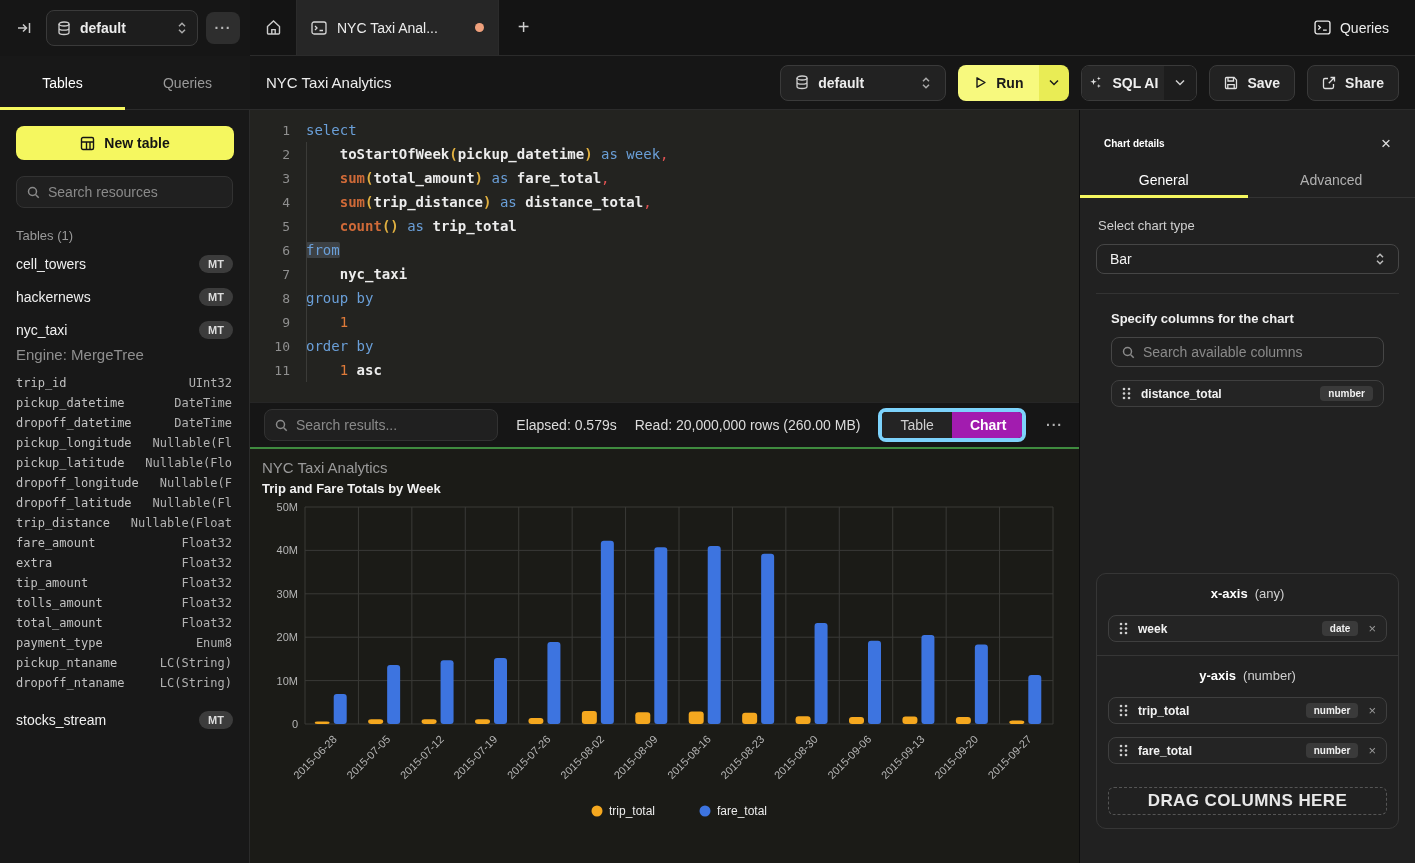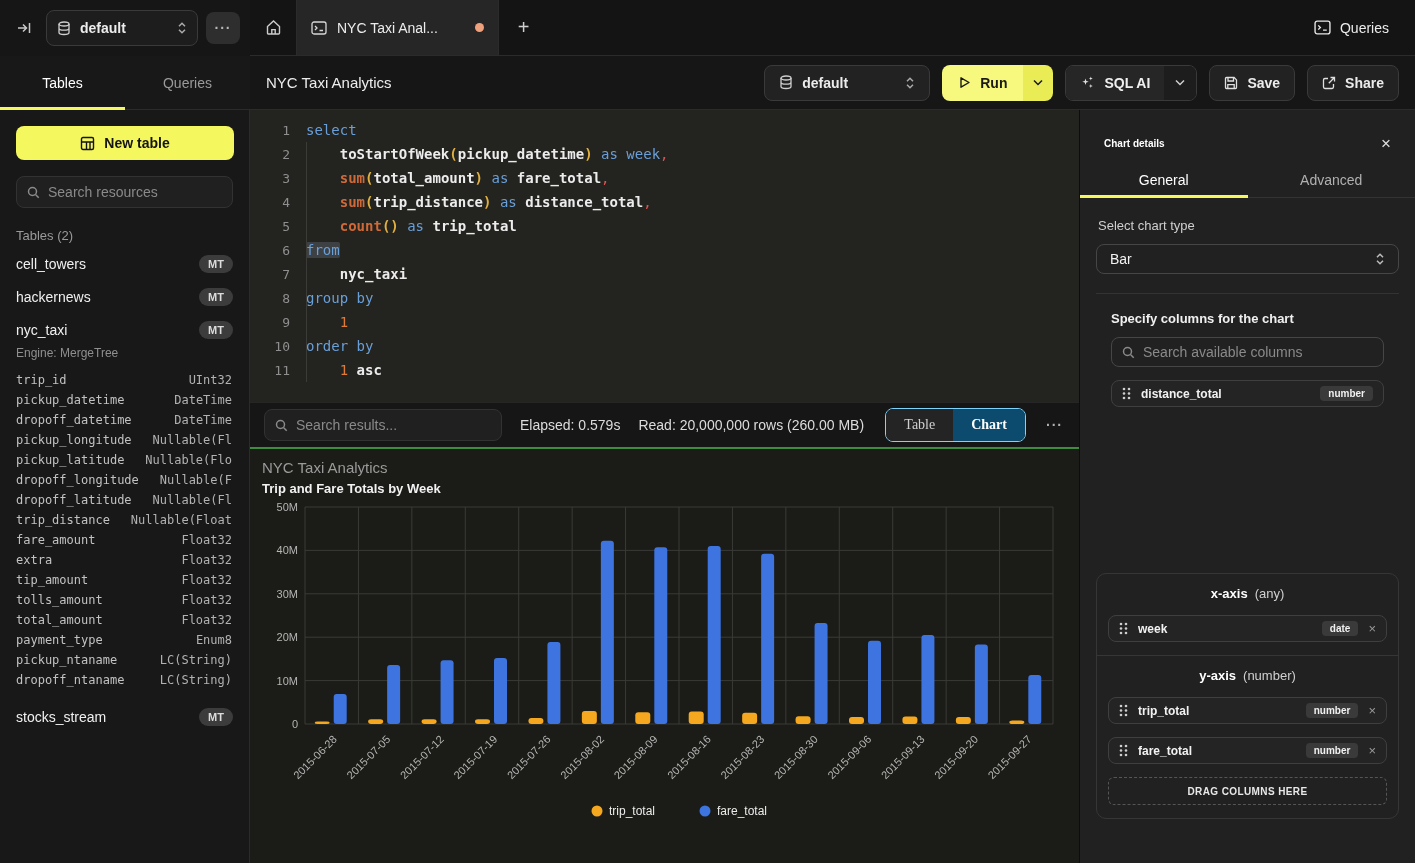--- a/index.html
+++ b/index.html
@@ -30,21 +30,21 @@
                    font-family:"Liberation Sans",sans-serif; }
   .search-box { margin:0 16px; height:32px; background:#202020; border:1px solid #323232; border-radius:8px;
                 display:flex; align-items:center; gap:8px; padding:0 10px; }
   .search-box input { background:transparent; border:none; outline:none; color:#d8d8d8; font-size:14px; width:100%;
                       font-family:"Liberation Sans",sans-serif; }
   .search-box input::placeholder { color:#8a8a8a; }
   .section-label { margin:20px 16px 4px; color:#9a9a9a; font-size:13px; }
   .table-row { height:33px; padding:0 16px; display:flex; align-items:center; justify-content:space-between; cursor:pointer; }
   .table-name { color:#f0f0f0; font-size:14px; }
   .badge-mt { background:#3c3c3c; color:#dcdcdc; font-size:11px; font-weight:700; padding:3px 9px; border-radius:10px; }
-  .engine-row { padding:0 16px 10px; color:#8f8f8f; font-size:12px; }
+  .engine-row { padding:0 16px 10px; color:#8f8f8f; font-size:15px; }
   .col-row { height:20px; padding:0 17px 0 16px; display:flex; align-items:center; justify-content:space-between;
              font-family:"DejaVu Sans Mono", monospace; font-size:12px; color:#c2c2c2; white-space:nowrap; overflow:hidden; }
   .col-type { color:#b2b2b2;text-align:center; }
   .gap8 { height:10px; }
 
   
   .tabstrip { grid-area:tabstrip; display:flex; align-items:stretch; background:#141414; border-bottom:1px solid #2b2b2b; }
   .home-btn { width:47px; display:flex; align-items:center; justify-content:center; border-right:1px solid #2b2b2b; color:#cccccc; cursor:pointer; }
   .qtab { width:202px; background:#262626; border-right:1px solid #2b2b2b; display:flex; align-items:center; gap:10px; padding:0 14px; cursor:pointer; }
   .qtab .lbl { color:#ececec; font-size:14px; white-space:nowrap; overflow:hidden; flex:1; }
@@ -58,21 +58,21 @@
   .doc-title { font-size:15px; color:#ececec; margin-right:auto; }
   .btn { height:36px; border:1px solid #3a3a3a; background:#222222; color:#ececec; border-radius:8px;
          display:flex; align-items:center; gap:9px; padding:0 14px; font-size:14px; cursor:pointer; font-family:"Liberation Sans",sans-serif; }
   .btn .bold { font-weight:600; }
   .db-btn { width:166px; }
   .db-btn .lbl { flex:1; font-weight:600; }
   .split { display:flex; height:36px; border-radius:8px; overflow:hidden; cursor:pointer; }
   .run-main { background:#f7f97e; color:#1a1a1a; font-weight:700; display:flex; align-items:center; gap:9px; padding:0 16px; font-size:14px; }
   .run-caret { width:30px; background:#e9ec55; display:flex; align-items:center; justify-content:center; color:#1a1a1a; }
   .sqlai { border:1px solid #3a3a3a; border-radius:8px; overflow:hidden; display:flex; height:36px; cursor:pointer; }
-  .sqlai-main { background:#262626; display:flex; align-items:center; gap:9px; padding:0 14px; color:#f0f0f0; font-weight:600; }
+  .sqlai-main { background:#262626; display:flex; align-items:center; gap:9px; padding:0 6px; color:#f0f0f0; font-weight:600; }
   .sqlai-caret { width:32px; background:#1d1d1d; display:flex; align-items:center; justify-content:center; color:#cfcfcf; }
 
   
   .center { grid-area:center; display:flex; flex-direction:column; background:#161616; min-height:0; }
   .editor { height:292px; background:#232320; position:relative; padding-top:8px;
             font-family:"DejaVu Sans Mono", monospace; font-size:14px; overflow:hidden; cursor:text; }
   .indent-guide { position:absolute; left:56px; top:32px; width:1px; height:240px; background:#3b3b38; }
   .code-line { display:flex; height:24px; line-height:24px; }
   .lnum { width:40px; text-align:right; color:#8f8f8f; flex:none; font-size:13px; padding-top:1px; }
   .lcode { white-space:pre; padding-left:16px; }
@@ -80,23 +80,23 @@
   .tk-id  { color:#ececec; font-weight:bold; }
   .tk-fn  { color:#cf6a38; font-weight:bold; }
   .tk-par { color:#e0b040; font-weight:bold; }
   .tk-com { color:#e05252; }
   .tk-num { color:#e07b39; }
   .tk-kwhl { color:#6a9fd8; background:#3d4144; border-radius:2px; }
 
   .results-bar { height:45px; display:flex; align-items:center; gap:18px; padding:0 14px; background:#161616; border-top:1px solid #262626; }
   .results-search { width:238px; height:32px; margin:0; }
   .stat { color:#dcdcdc; font-size:14px; white-space:nowrap; }
-  .toggle { margin-left:auto; display:flex; border:1px solid #7dd3fc; border-radius:8px; overflow:hidden; height:34px;font-family:Liberation Serif, serif; }
+  .toggle { margin-left:auto; display:flex; border:4px solid #7dd3fc; border-radius:8px; overflow:hidden; height:34px; }
   .toggle-seg { padding:0 18px; display:flex; align-items:center; color:#d0d0d0; font-size:14px; background:#242424; cursor:pointer; }
-  .toggle-seg.active { background:#0c4a6e; color:#ffffff; font-weight:600; }
+  .toggle-seg.active { background:#a21caf; color:#ffffff; font-weight:600; }
   .dots-btn { color:#b0b0b0; font-weight:700; letter-spacing:1px; cursor:pointer; padding:0 2px; }
 
   .chart-panel { flex:1; background:#1b1b17; border-top:2px solid #3f8b3f; padding:10px 12px 0; overflow:hidden; }
   .chart-title { color:#9a9a9a; font-size:15px; }
   .chart-subtitle { color:#f2f2f2; font-size:13px; font-weight:700; margin-top:5px; }
   .chart-wrap { margin-top:4px; }
 
   
   .panel { grid-area:panel; background:#212121; border-left:1px solid #0d0d0d; display:flex; flex-direction:column; overflow:hidden; }
   .panel-header { padding:25px 24px 20px; display:flex; align-items:center; justify-content:space-between; }
@@ -119,22 +119,22 @@
                gap:10px; padding:0 10px; margin-top:13px; cursor:grab; }
   .drag-item .nm { flex:1; font-size:12px; font-weight:700; color:#f2f2f2; }
   .type-badge { background:#3a3a3a; color:#f0f0f0; font-size:10px; font-weight:700; padding:2px 8px; border-radius:4px; }
   .rm-x { color:#9a9a9a; font-size:13px; cursor:pointer; line-height:1; }
   .axes-box { margin:166px 0 0; border:1px solid #363636; border-radius:10px; }
   .axes-sec { padding:9px 11px 13px; }
   .axes-sec + .axes-sec { border-top:1px solid #363636; }
   .axes-head { text-align:center; padding:3px 0 1px; font-size:13px; }
   .axes-head .axname { font-weight:700; color:#ffffff; }
   .axes-head .axhint { color:#d0d0d0; margin-left:7px; }
-  .drop-zone { margin-top:13px; height:28px; border:1px dashed #555555; border-radius:6px; display:flex; align-items:center;
-               justify-content:center; color:#e8e8e8; font-size:10px; font-weight:700; letter-spacing:.4px; cursor:copy; }
+  .drop-zone { margin-top:23px; height:28px; border:1px dashed #555555; border-radius:6px; display:flex; align-items:center;
+               justify-content:center; color:#e8e8e8; font-size:17px; font-weight:700; letter-spacing:.4px; cursor:copy; }
   svg { display:block; }
 </style>
 </head>
 <body>
 
 <div class="app">
 
   <div class="side-head">
     <div class="icon-btn">
       <span>
@@ -177,21 +177,21 @@
     </button>
     <div class="search-box">
       <span>
         <svg width="13" height="13" viewBox="0 0 13 13" fill="none" stroke="#8a8a8a" stroke-width="1.5">
             <circle cx="5.5" cy="5.5" r="4"></circle>
             <path d="m8.7 8.7 3 3"></path>
           </svg>
       </span>
       <input type="text" placeholder="Search resources" style="">
     </div>
-    <div class="section-label">Tables (2)</div>
+    <div class="section-label">Tables (1)</div>
     <div id="table-list">
         <div class="table-row">
           <span class="table-name">cell_towers</span>
           <span class="badge-mt">MT</span>
         </div>
         <div class="table-row">
           <span class="table-name">hackernews</span>
           <span class="badge-mt">MT</span>
         </div>
         <div class="table-row">

